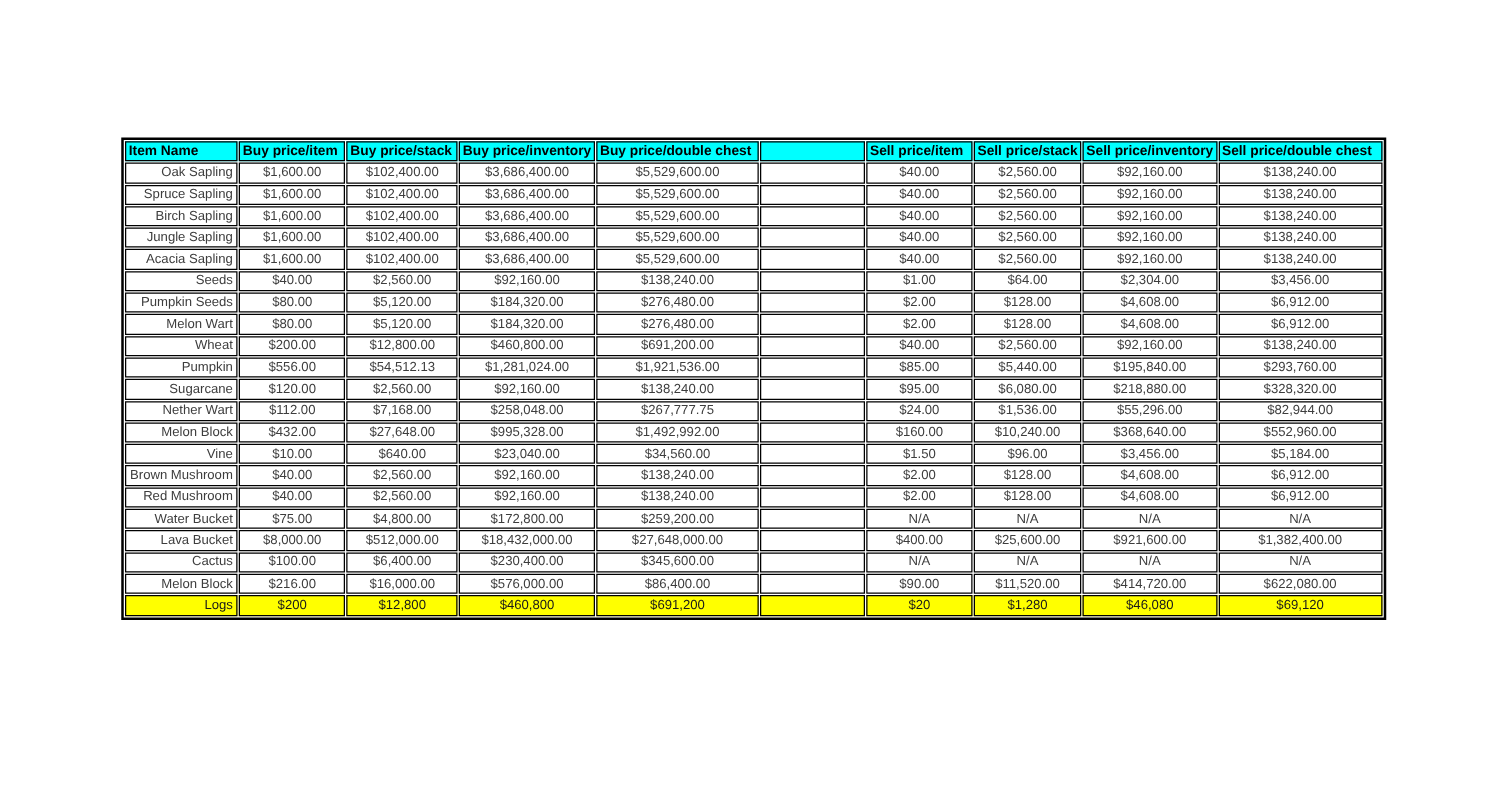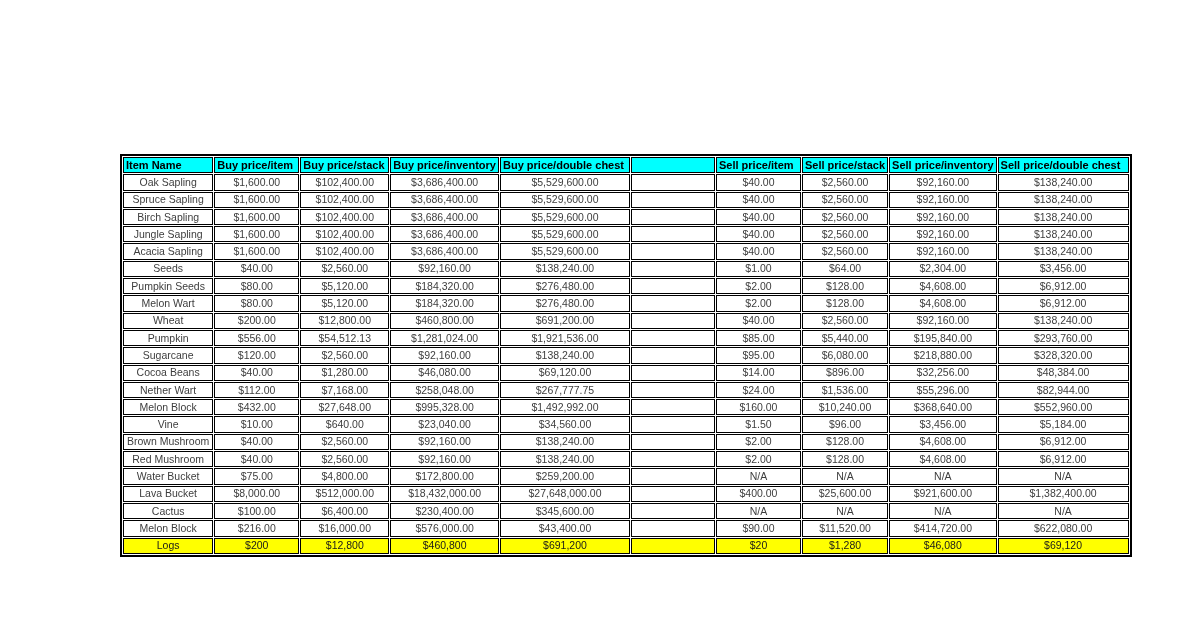--- a/index.html
+++ b/index.html
@@ -6,23 +6,22 @@
   body {
     width: 1200px;
     height: 630px;
     background: #ffffff;
     font-family: "Liberation Sans", sans-serif;
     position: relative;
     overflow: hidden;
   }
   .sheet-wrap {
     position: absolute;
-    left: 120px;
+    left: 97px;
     top: 110px;
-    margin-top: 44px;
   }
   table.sheet {
     border-collapse: separate;
     border-spacing: 1px;
     border: 2px solid var(--grid, #000);
     table-layout: fixed;
     background: #ffffff;
   }
   col.c0 { width: 81px; }
   col.c1 { width: 85px; }
@@ -51,21 +50,21 @@
     font-weight: bold;
     text-align: left;
     font-size: 11px;
     padding: 0 2px;
   }
   td {
     text-align: center;
     color: var(--text, #3d3d3d);
     background: var(--cell-bg, #ffffff);
   }
-  td.left { text-align: center; }
+  td.left { text-align: right; }
   tr.highlight td {
     background: var(--highlight-bg, #ffff00);
     color: #1a1a1a;
   }
 </style>
 </head>
 <body>
 
 <div class="sheet-wrap">
   <table class="sheet">
@@ -222,32 +221,20 @@
           <td>$2,560.00</td>
           <td>$92,160.00</td>
           <td>$138,240.00</td>
           <td></td>
           <td>$95.00</td>
           <td>$6,080.00</td>
           <td>$218,880.00</td>
           <td>$328,320.00</td>
         </tr>
         <tr>
-          <td class="left">Cocoa Beans</td>
-          <td>$40.00</td>
-          <td>$1,280.00</td>
-          <td>$46,080.00</td>
-          <td>$69,120.00</td>
-          <td></td>
-          <td>$14.00</td>
-          <td>$896.00</td>
-          <td>$32,256.00</td>
-          <td>$48,384.00</td>
-        </tr>
-        <tr>
           <td class="left">Nether Wart</td>
           <td>$112.00</td>
           <td>$7,168.00</td>
           <td>$258,048.00</td>
           <td>$267,777.75</td>
           <td></td>
           <td>$24.00</td>
           <td>$1,536.00</td>
           <td>$55,296.00</td>
           <td>$82,944.00</td>
@@ -334,21 +321,21 @@
           <td>N/A</td>
           <td>N/A</td>
           <td>N/A</td>
           <td>N/A</td>
         </tr>
         <tr>
           <td class="left">Melon Block</td>
           <td>$216.00</td>
           <td>$16,000.00</td>
           <td>$576,000.00</td>
-          <td>$43,400.00</td>
+          <td>$86,400.00</td>
           <td></td>
           <td>$90.00</td>
           <td>$11,520.00</td>
           <td>$414,720.00</td>
           <td>$622,080.00</td>
         </tr>
         <tr class="highlight">
           <td class="left">Logs</td>
           <td>$200</td>
           <td>$12,800</td>

